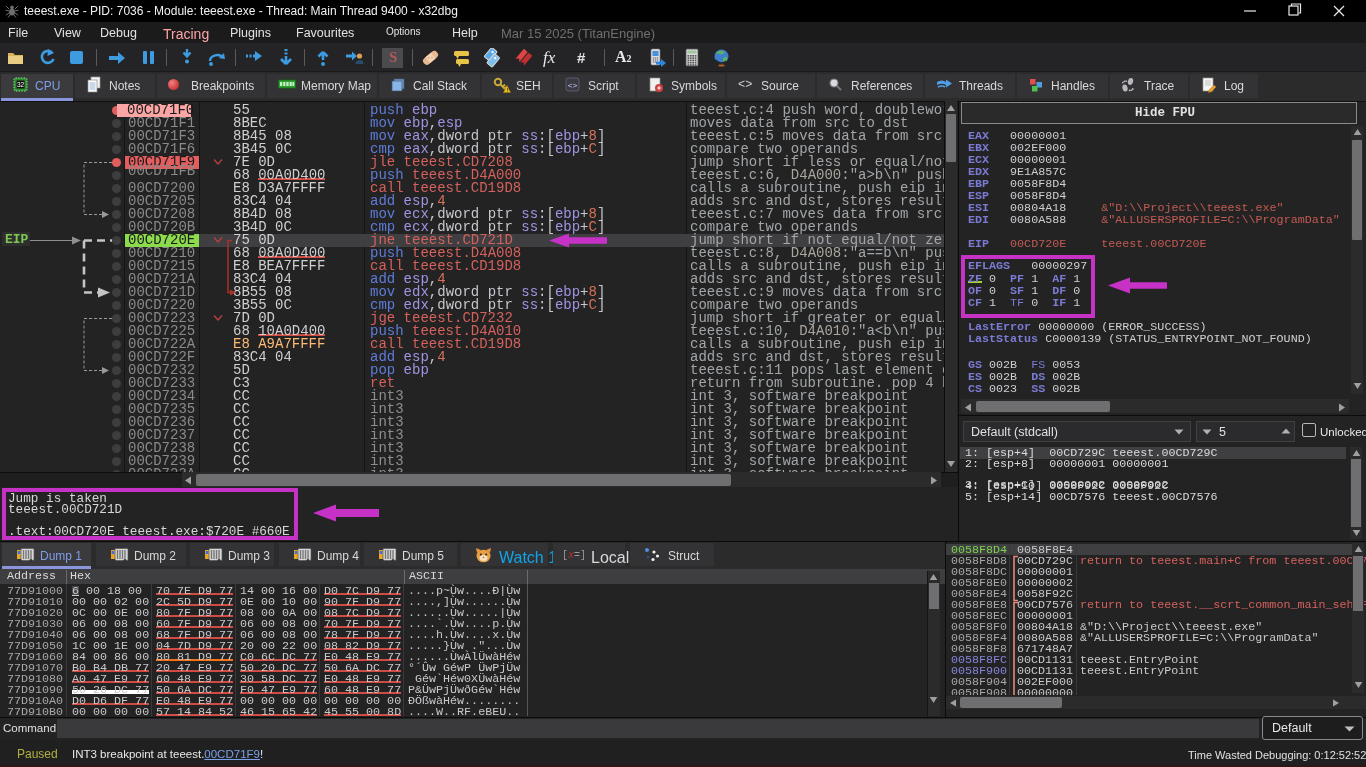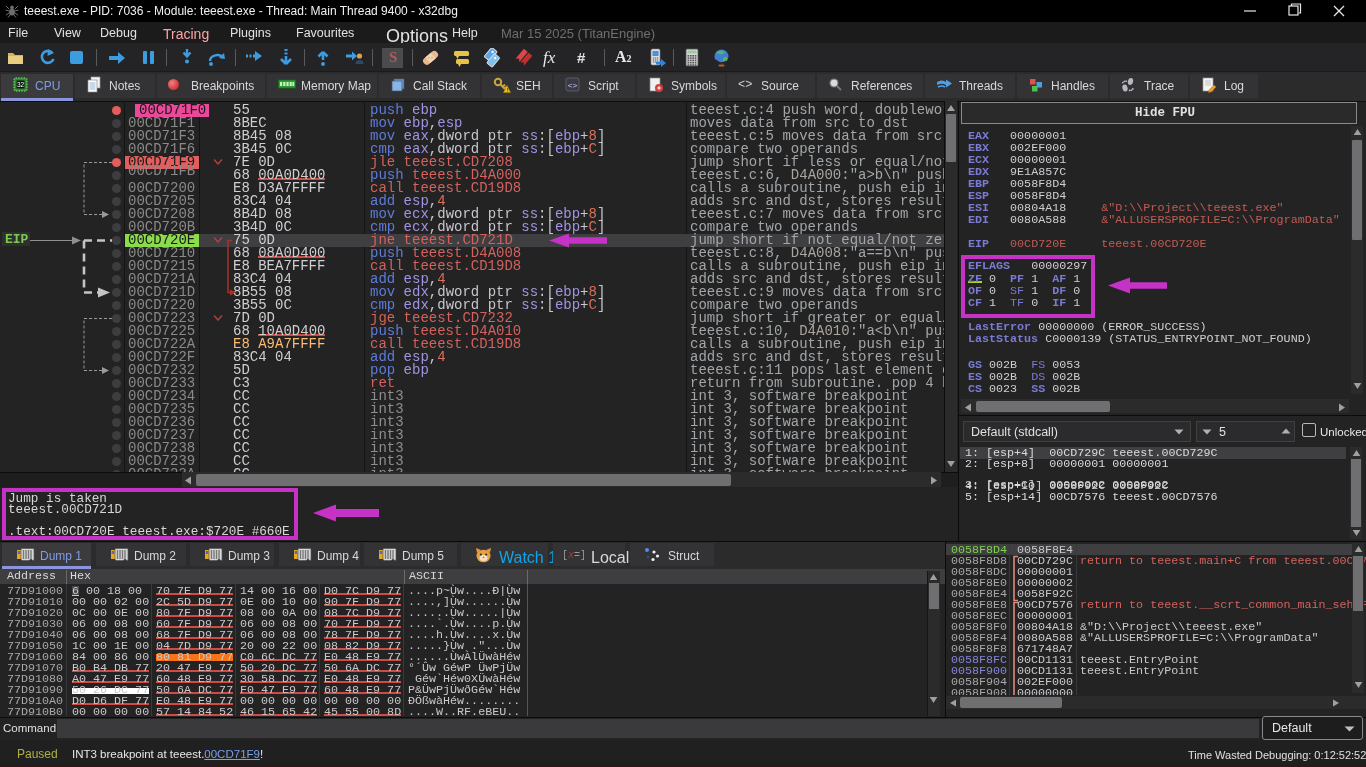--- a/index.html
+++ b/index.html
@@ -13,21 +13,21 @@
     <path d="M51.5 6 v-2 h9 v9 h-2" stroke="#e8e8e8" stroke-width="1.2" fill="none"></path>
     <path d="M94 6 l10 10 M104 6 l-10 10" stroke="#e8e8e8" stroke-width="1.3"></path>
   </svg>
 <div class="abs" style="left:0px;top:22px;width:1366px;height:21px;background:#1b1b1c"></div>
 <div class="abs" style="left:8px;top:26px;font-size:12.5px;color:#e2e2e2">File</div>
 <div class="abs" style="left:54px;top:26px;font-size:12.5px;color:#e2e2e2">View</div>
 <div class="abs" style="left:100px;top:26px;font-size:12.5px;color:#e2e2e2">Debug</div>
 <div class="abs" style="left:163px;top:26px;font-size:14px;color:#fca5a5">Tracing</div>
 <div class="abs" style="left:230px;top:26px;font-size:12.5px;color:#e2e2e2">Plugins</div>
 <div class="abs" style="left:296px;top:26px;font-size:12.5px;color:#e2e2e2">Favourites</div>
-<div class="abs" style="left:386px;top:26px;font-size:18px;color:#e2e2e2">Options</div>
+<div class="abs" style="left:386px;top:26px;font-size:10px;color:#e2e2e2">Options</div>
 <div class="abs" style="left:452px;top:26px;font-size:12.5px;color:#e2e2e2">Help</div>
 <div class="abs" style="left:501px;top:25.5px;font-size:13px;color:#6f6f6f;white-space:nowrap">Mar 15 2025 (TitanEngine)</div>
 <div class="abs" style="left:0px;top:43px;width:1366px;height:29px;background:#242426;border-bottom:1px solid #1a1a1a"></div>
 <svg class="abs" style="left:7px;top:48px" width="18" height="20" viewBox="0 0 18 20">
     <path d="M1 5 h5 l2 2 h8 v9 h-15 z" fill="#d8b358"></path>
     <path d="M1 8 h15 v8 h-15 z" fill="#e8cd82"></path>
   </svg>
 <svg class="abs" style="left:39px;top:48px" width="17" height="20" viewBox="0 0 17 20">
     <path d="M13.5 5 A6 6 0 1 0 14.5 11" stroke="#3d9be0" stroke-width="2.6" fill="none"></path>
     <path d="M9 1 l6 4 -6.5 3 z" fill="#3d9be0"></path>
@@ -264,21 +264,21 @@
     <path d="M8 13 l5 -5 2 2 -5 5 -2.5 0.5 z" fill="#e8a030" stroke="#a87010" stroke-width="0.5"></path>
   </svg>
 <div class="abs" style="left:1224px;top:79px;font-size:12px;color:#d8d8d8">Log</div>
 <div class="abs" style="left:0px;top:101px;width:958px;height:386px;background:#232324;border-top:1px solid #0f0f0f"></div>
 <div class="abs" style="left:124px;top:101px;width:1px;height:371px;background:#141415"></div>
 <div class="abs" style="left:199px;top:101px;width:1px;height:371px;background:#141415"></div>
 <div class="abs" style="left:364px;top:101px;width:1px;height:371px;background:#141415"></div>
 <div class="abs" style="left:686px;top:101px;width:1px;height:371px;background:#141415"></div>
 <div class="abs" style="left:0px;top:101px;width:944px;height:371px;overflow:hidden">
     <div class="abs" style="left:112px;top:5px;width:9px;height:9px;border-radius:50%;background:#e25e5e"></div>
-    <div class="abs mono d" style="left:135px;top:3px;width:74px;height:13px;background:#ec4899;color:#1a1a1a;padding-left:4px">00CD71F0</div>
+    <div class="abs mono d" style="left:117px;top:3px;width:74px;height:13px;background:#fca5a5;color:#1a1a1a;padding-left:10px">00CD71F0</div>
     <div class="abs mono d" style="left:233px;top:3px;color:#cfcfd2">55</div>
     <div class="abs mono d" style="left:370px;top:3px"><span class="mn">push </span><span class="reg">ebp</span></div>
     <div class="abs mono d" style="left:690px;top:3px;color:#a2a6a8">teeest.c:4 push word, doubleword or quadword onto the stack</div>
     <div class="abs" style="left:112px;top:18px;width:9px;height:9px;border-radius:50%;background:#3d3d3f"></div>
     <div class="abs mono d" style="left:128px;top:16px;color:#8a8a8a">00CD71F1</div>
     <div class="abs mono d" style="left:233px;top:16px;color:#cfcfd2">8BEC</div>
     <div class="abs mono d" style="left:370px;top:16px"><span class="mn">mov </span><span class="reg">ebp</span><span class="pun">,</span><span class="reg">esp</span></div>
     <div class="abs mono d" style="left:690px;top:16px;color:#a2a6a8">moves data from src to dst</div>
     <div class="abs" style="left:112px;top:31px;width:9px;height:9px;border-radius:50%;background:#3d3d3f"></div>
     <div class="abs mono d" style="left:128px;top:29px;color:#8a8a8a">00CD71F3</div>
@@ -471,29 +471,29 @@
 <div class="abs mono r" style="left:968px;top:155px"><span style="color:#7b7bd4;font-weight:bold">ECX</span><span style="color:#cfcfd2">   00000001</span></div>
 <div class="abs mono r" style="left:968px;top:167px"><span style="color:#7b7bd4;font-weight:bold">EDX</span><span style="color:#cfcfd2">   9E1A857C</span></div>
 <div class="abs mono r" style="left:968px;top:179px"><span style="color:#7b7bd4;font-weight:bold">EBP</span><span style="color:#cfcfd2">   0058F8D4</span></div>
 <div class="abs mono r" style="left:968px;top:191px"><span style="color:#7b7bd4;font-weight:bold">ESP</span><span style="color:#cfcfd2">   0058F8D4</span></div>
 <div class="abs mono r" style="left:968px;top:203px"><span style="color:#7b7bd4;font-weight:bold">ESI</span><span style="color:#cfcfd2">   00804A18</span><span style="color:#c25b52">     &amp;"D:\\Project\\teeest.exe"</span></div>
 <div class="abs mono r" style="left:968px;top:215px"><span style="color:#7b7bd4;font-weight:bold">EDI</span><span style="color:#cfcfd2">   0080A588</span><span style="color:#c25b52">     &amp;"ALLUSERSPROFILE=C:\\ProgramData"</span></div>
 <div class="abs mono r" style="left:968px;top:239px"><span style="color:#7b7bd4;font-weight:bold">EIP</span><span style="">   </span><span style="color:#c25b52">00CD720E</span><span style="color:#c25b52">     teeest.00CD720E</span></div>
 <div class="abs" style="left:961px;top:255px;width:134px;height:63px;border:4px solid #c631c6"></div>
 <div class="abs mono r" style="left:968px;top:261px"><span style="color:#7b7bd4;font-weight:bold">EFLAGS</span><span style="color:#cfcfd2">   00000297</span></div>
 <div class="abs mono r" style="left:968px;top:274px"><span style="color:#7b7bd4;font-weight:bold;display:inline-block;height:9px;border-bottom:2px solid #a3d32a;vertical-align:top">ZF</span><span style=""> </span><span style="color:#cfcfd2">0</span><span style="">  </span><span style="color:#7b7bd4;font-weight:bold">PF</span><span style="color:#cfcfd2"> 1  </span><span style="color:#7b7bd4;font-weight:bold">AF</span><span style="color:#cfcfd2"> 1</span></div>
-<div class="abs mono r" style="left:968px;top:286px"><span style="color:#7b7bd4;font-weight:bold">OF</span><span style="color:#cfcfd2"> 0  </span><span style="color:#7b7bd4;font-weight:normal">SF</span><span style="color:#cfcfd2"> 1  </span><span style="color:#7b7bd4;font-weight:bold">DF</span><span style="color:#cfcfd2"> 0</span></div>
+<div class="abs mono r" style="left:968px;top:286px"><span style="color:#7b7bd4;font-weight:bold">OF</span><span style="color:#cfcfd2"> 0  </span><span style="color:#7b7bd4;font-weight:bold">SF</span><span style="color:#cfcfd2"> 1  </span><span style="color:#7b7bd4;font-weight:bold">DF</span><span style="color:#cfcfd2"> 0</span></div>
 <div class="abs mono r" style="left:968px;top:298px"><span style="color:#7b7bd4;font-weight:bold">CF</span><span style="color:#cfcfd2"> 1  </span><span style="color:#7b7bd4;font-weight:normal">TF</span><span style="color:#cfcfd2"> 0  </span><span style="color:#7b7bd4;font-weight:bold">IF</span><span style="color:#cfcfd2"> 1</span></div>
 <svg class="abs" style="left:1108px;top:277px" width="60" height="17" viewBox="0 0 60 17">
     <path d="M0 8.5 L22 0.5 V5.3 H59 V11.7 H22 V16.5 z" fill="#c631c6"></path>
   </svg>
 <div class="abs mono r" style="left:968px;top:322px"><span style="color:#7b7bd4;font-weight:bold">LastError</span><span style=""> </span><span style="color:#cfcfd2">00000000</span><span style="color:#cfcfd2"> (ERROR_SUCCESS)</span></div>
 <div class="abs mono r" style="left:968px;top:334px"><span style="color:#7b7bd4;font-weight:bold">LastStatus</span><span style=""> </span><span style="color:#cfcfd2">C0000139</span><span style="color:#cfcfd2"> (STATUS_ENTRYPOINT_NOT_FOUND)</span></div>
 <div class="abs mono r" style="left:968px;top:360px"><span style="color:#7b7bd4;font-weight:bold">GS</span><span style="color:#cfcfd2"> 002B  </span><span style="color:#7b7bd4;font-weight:normal">FS</span><span style="color:#cfcfd2"> 0053</span></div>
-<div class="abs mono r" style="left:968px;top:372px"><span style="color:#7b7bd4;font-weight:bold">ES</span><span style="color:#cfcfd2"> 002B  </span><span style="color:#7b7bd4;font-weight:normal">DS</span><span style="color:#cfcfd2"> 002B</span></div>
+<div class="abs mono r" style="left:968px;top:372px"><span style="color:#7b7bd4;font-weight:bold">ES</span><span style="color:#cfcfd2"> 002B  </span><span style="color:#7b7bd4;font-weight:bold">DS</span><span style="color:#cfcfd2"> 002B</span></div>
 <div class="abs mono r" style="left:968px;top:384px"><span style="color:#7b7bd4;font-weight:bold">CS</span><span style="color:#cfcfd2"> 0023  </span><span style="color:#7b7bd4;font-weight:bold">SS</span><span style="color:#cfcfd2"> 002B</span></div>
 <div class="abs" style="left:1351px;top:126px;width:12px;height:268px;background:#2b2b2c"></div>
 <svg class="abs" style="left:1352.5px;top:128px" width="9" height="8" viewBox="0 0 9 8">
     <path d="M4.5 1 l3.8 6 h-7.6 z" fill="#a0a0a0"></path>
   </svg>
 <svg class="abs" style="left:1352.5px;top:382px" width="9" height="8" viewBox="0 0 9 8">
     <path d="M0.7 1 h7.6 l-3.8 6 z" fill="#a0a0a0"></path>
   </svg>
 <div class="abs" style="left:1352px;top:140px;width:10px;height:100px;background:#6f6f71;border-radius:1px"></div>
 <div class="abs" style="left:961px;top:399px;width:388px;height:14px;background:#2b2b2c"></div>
@@ -664,38 +664,38 @@
     <div class="abs mono r" style="left:324px;top:46px;color:#c9c9cc;border-bottom:2px solid #d14b42;height:9px">78 7F D9 77</div>
     <div class="abs mono r" style="left:408px;top:46px;color:#c9c9cc">....h.Ùw....x.Ùw</div>
     <div class="abs mono r" style="left:7px;top:57px;color:#a8a8a8">77D91050</div>
     <div class="abs mono r" style="left:72px;top:57px;color:#c9c9cc">1C 00 1E 00</div>
     <div class="abs mono r" style="left:156px;top:57px;color:#c9c9cc;border-bottom:2px solid #d14b42;height:9px">04 7D D9 77</div>
     <div class="abs mono r" style="left:240px;top:57px;color:#c9c9cc">20 00 22 00</div>
     <div class="abs mono r" style="left:324px;top:57px;color:#c9c9cc;border-bottom:2px solid #d14b42;height:9px">08 82 D9 77</div>
     <div class="abs mono r" style="left:408px;top:57px;color:#c9c9cc">.....}Ùw ."...Ùw</div>
     <div class="abs mono r" style="left:7px;top:68px;color:#a8a8a8">77D91060</div>
     <div class="abs mono r" style="left:72px;top:68px;color:#c9c9cc">84 00 86 00</div>
-    <div class="abs mono r" style="left:156px;top:68px;color:#c9c9cc;border-bottom:7px solid #f97316;height:9px">80 81 D9 77</div>
+    <div class="abs mono r" style="left:156px;top:68px;color:#c9c9cc;border-bottom:2px solid #f97316;height:9px">80 81 D9 77</div>
     <div class="abs mono r" style="left:240px;top:68px;color:#c9c9cc;border-bottom:2px solid #d14b42;height:9px">C0 6C DC 77</div>
     <div class="abs mono r" style="left:324px;top:68px;color:#c9c9cc;border-bottom:2px solid #d14b42;height:9px">E0 48 E9 77</div>
     <div class="abs mono r" style="left:408px;top:68px;color:#c9c9cc">......ÙwÀlÜwàHéw</div>
     <div class="abs mono r" style="left:7px;top:79px;color:#a8a8a8">77D91070</div>
     <div class="abs mono r" style="left:72px;top:79px;color:#c9c9cc;border-bottom:2px solid #d14b42;height:9px">B0 B4 DB 77</div>
     <div class="abs mono r" style="left:156px;top:79px;color:#c9c9cc;border-bottom:2px solid #d14b42;height:9px">20 47 E9 77</div>
     <div class="abs mono r" style="left:240px;top:79px;color:#c9c9cc;border-bottom:2px solid #d14b42;height:9px">50 20 DC 77</div>
     <div class="abs mono r" style="left:324px;top:79px;color:#c9c9cc;border-bottom:2px solid #d14b42;height:9px">50 6A DC 77</div>
     <div class="abs mono r" style="left:408px;top:79px;color:#c9c9cc">°´Ûw GéwP ÜwPjÜw</div>
     <div class="abs mono r" style="left:7px;top:90px;color:#a8a8a8">77D91080</div>
     <div class="abs mono r" style="left:72px;top:90px;color:#c9c9cc;border-bottom:2px solid #d14b42;height:9px">A0 47 E9 77</div>
     <div class="abs mono r" style="left:156px;top:90px;color:#c9c9cc;border-bottom:2px solid #d14b42;height:9px">60 48 E9 77</div>
     <div class="abs mono r" style="left:240px;top:90px;color:#c9c9cc;border-bottom:2px solid #d14b42;height:9px">30 58 DC 77</div>
     <div class="abs mono r" style="left:324px;top:90px;color:#c9c9cc;border-bottom:2px solid #d14b42;height:9px">E0 48 E9 77</div>
     <div class="abs mono r" style="left:408px;top:90px;color:#c9c9cc">&nbsp;Géw`Héw0XÜwàHéw</div>
     <div class="abs mono r" style="left:7px;top:101px;color:#a8a8a8">77D91090</div>
-    <div class="abs mono r" style="left:72px;top:101px;color:#c9c9cc;border-bottom:6px solid #ffffff;height:9px">50 26 DC 77</div>
+    <div class="abs mono r" style="left:72px;top:101px;color:#c9c9cc;border-bottom:4px solid #ffffff;height:9px">50 26 DC 77</div>
     <div class="abs mono r" style="left:156px;top:101px;color:#c9c9cc;border-bottom:2px solid #d14b42;height:9px">50 6A DC 77</div>
     <div class="abs mono r" style="left:240px;top:101px;color:#c9c9cc;border-bottom:2px solid #d14b42;height:9px">F0 47 E9 77</div>
     <div class="abs mono r" style="left:324px;top:101px;color:#c9c9cc;border-bottom:2px solid #d14b42;height:9px">60 48 E9 77</div>
     <div class="abs mono r" style="left:408px;top:101px;color:#c9c9cc">P&amp;ÜwPjÜwðGéw`Héw</div>
     <div class="abs mono r" style="left:7px;top:112px;color:#a8a8a8">77D910A0</div>
     <div class="abs mono r" style="left:72px;top:112px;color:#c9c9cc;border-bottom:2px solid #d14b42;height:9px">D0 D6 DF 77</div>
     <div class="abs mono r" style="left:156px;top:112px;color:#c9c9cc;border-bottom:2px solid #d14b42;height:9px">E0 48 E9 77</div>
     <div class="abs mono r" style="left:240px;top:112px;color:#c9c9cc">00 00 00 00</div>
     <div class="abs mono r" style="left:324px;top:112px;color:#c9c9cc">00 00 00 00</div>
     <div class="abs mono r" style="left:408px;top:112px;color:#c9c9cc">ÐÖßwàHéw........</div>

